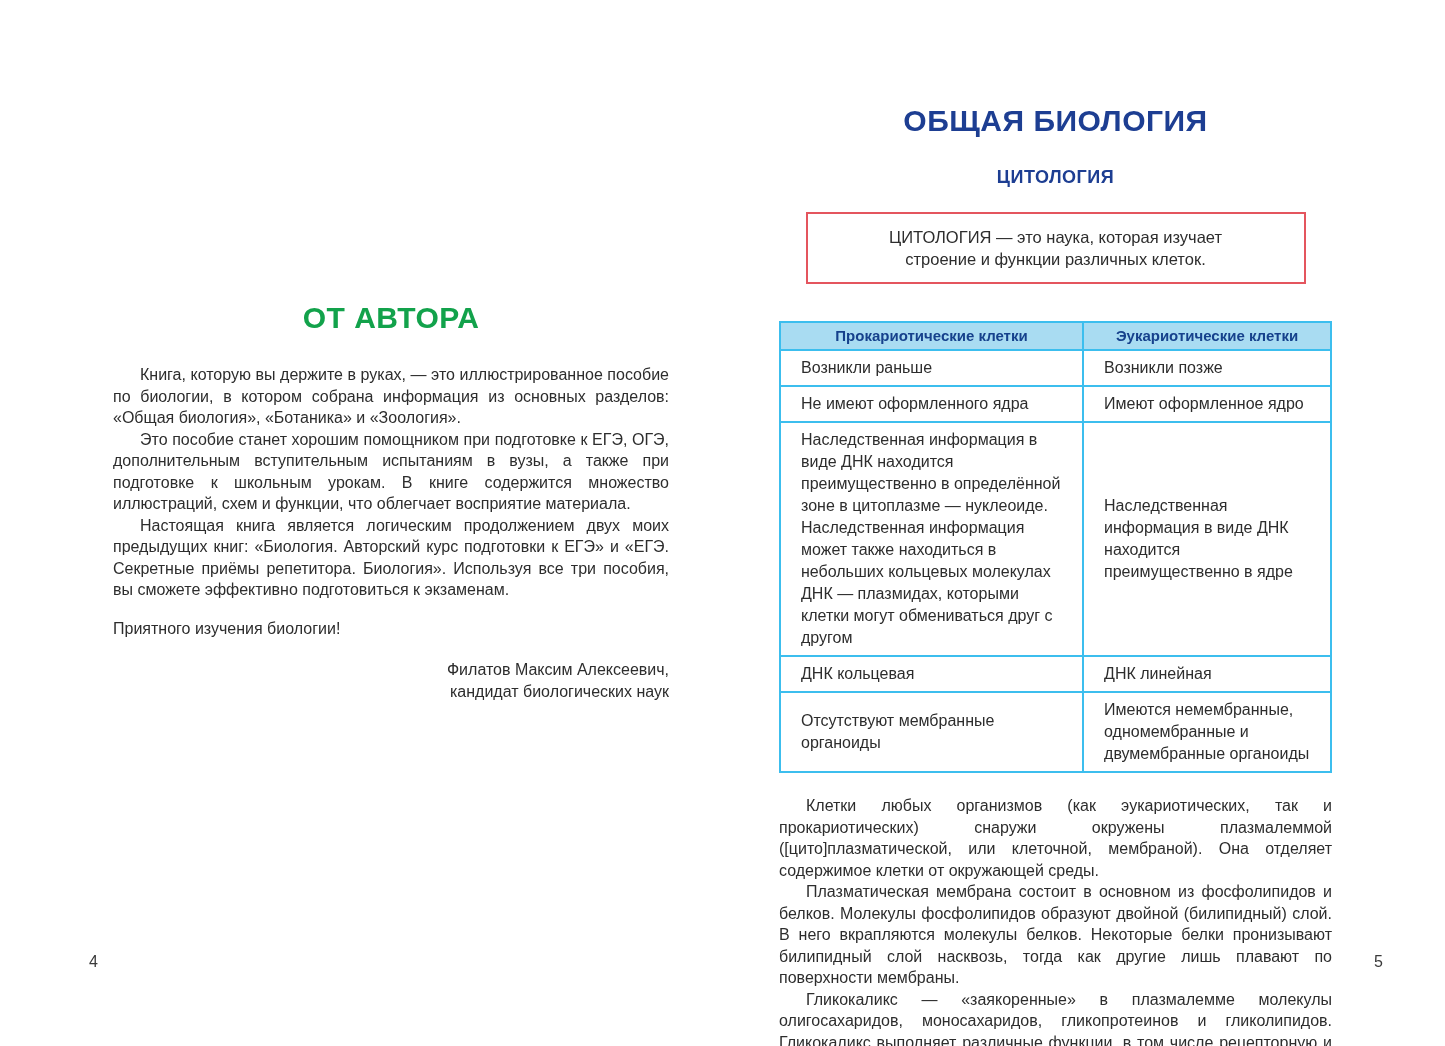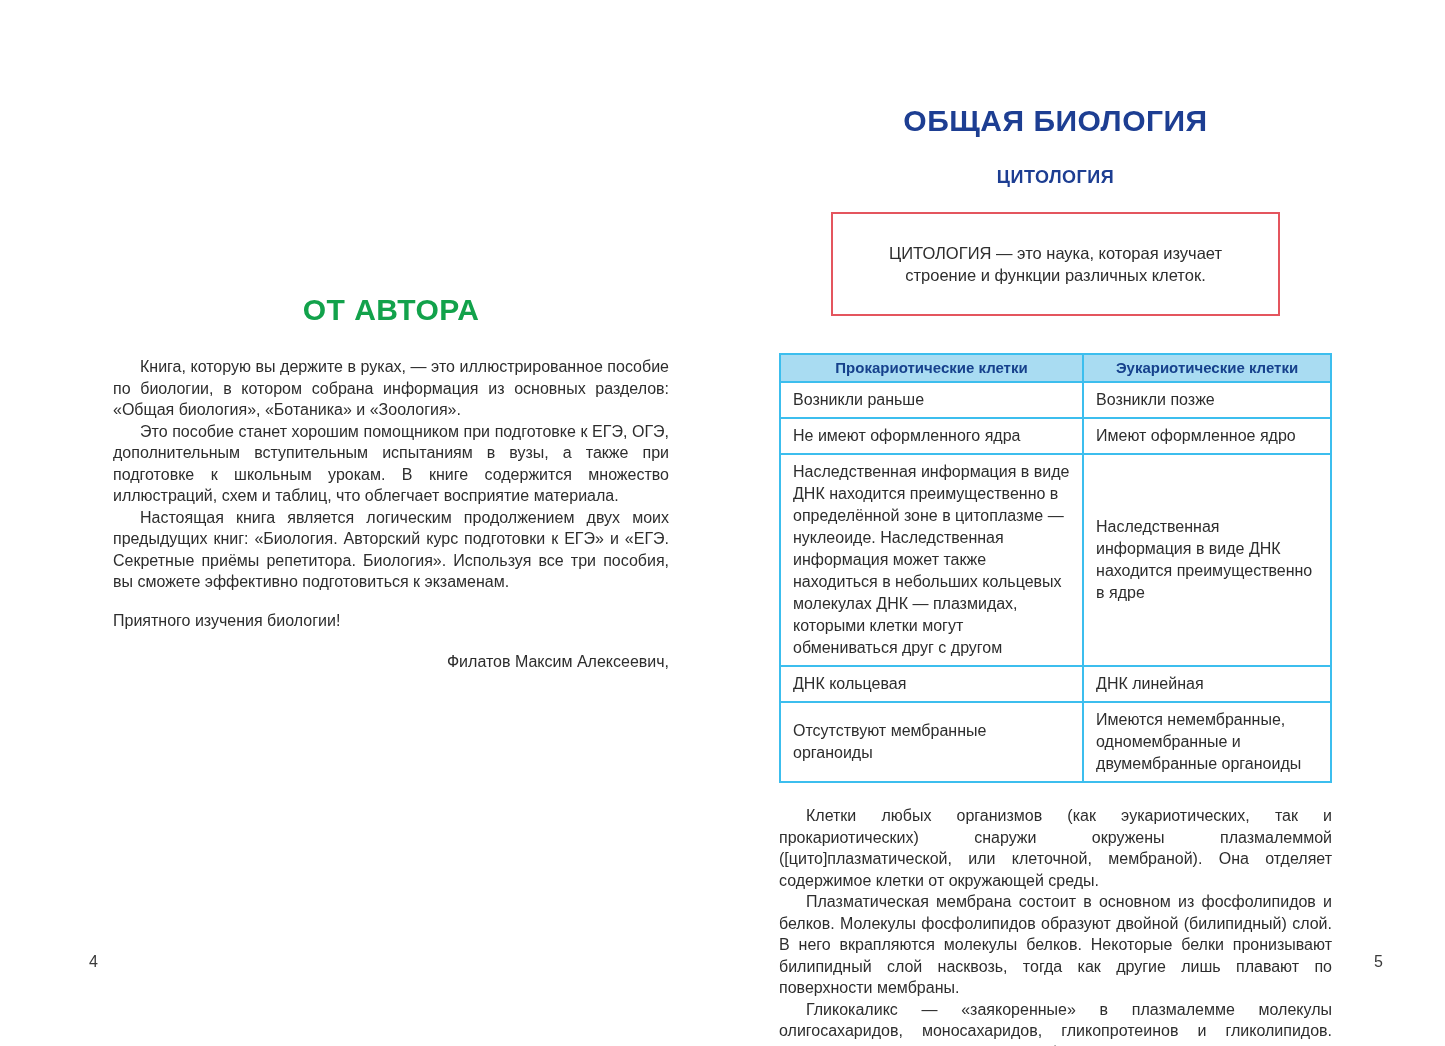--- a/index.html
+++ b/index.html
@@ -12,21 +12,21 @@
     position: relative;
     width: 1445px;
     height: 1046px;
     background: #ffffff;
     overflow: hidden;
   }
 
   
   .page-left {
     position: absolute;
-    left: 113px; top: 0;
+    left: 113px; top: 8px;
     width: 556px;
     padding-top: 292px;
     box-sizing: border-box;
   }
   .left-title {
     margin: 0 0 28px 0;
     font-size: 30px;
     line-height: 36px;
     font-weight: bold;
     color: #12a24b;
@@ -75,24 +75,24 @@
     margin: 24px 0 0 0;
     font-size: 18px;
     line-height: 28px;
     font-weight: bold;
     color: #1d3e92;
     text-align: center;
     letter-spacing: 0.5px;
   }
   .def-box {
     margin: 21px auto 0 auto;
-    width: 449px;
+    width: 500px;
     box-sizing: border-box;
     border: 2px solid #e4555e;
-    padding: 28px 18px;
+    padding: 12px 18px;
     background: #ffffff;
   }
   .def-box-text {
     max-width: 352px;
     margin: 0 auto;
     font-size: 16.5px;
     line-height: 22px;
     text-align: center;
     color: #2d2d2d;
   }
@@ -111,21 +111,21 @@
   }
   .cmp-table th {
     background: #a9dcf2;
     color: #16418c;
     font-weight: bold;
     text-align: center;
     padding: 2px 6px;
     font-size: 15px;
   }
   .cmp-table td {
-    padding: 6px 12px;
+    padding: 6px 20px;
     text-align: left;
     background: #ffffff;
   }
   .col-left  { width: 55%; }
   .col-right { width: 45%; }
 
   .right-paragraphs { margin-top: 22px; }
 
   
   .folio {
@@ -139,25 +139,26 @@
   .folio-right { left: 1374px; }
 </style>
 </head>
 <body>
 
 <div class="spread">
 
   <div class="page-left">
     <h1 class="left-title">ОТ АВТОРА</h1>
     <p class="body-par">Книга, которую вы держите в руках, — это иллюстрированное пособие по биологии, в котором собрана информация из основных разделов: «Общая биология», «Ботаника» и «Зоология».</p>
-    <p class="body-par">Это пособие станет хорошим помощником при подготовке к ЕГЭ, ОГЭ, дополнительным вступительным испытаниям в вузы, а также при подготовке к школьным урокам. В книге содержится множество иллюстраций, схем и таблиц, что облегчает восприятие материала.</p>
+    <p class="body-par">Это пособие станет хорошим помощником при подготовке к ЕГЭ, ОГЭ, дополнительным вступительным испытаниям в вузы, а также при подготовке к школьным урокам. В книге содержится множество иллюстраций, схем и функции, что облегчает восприятие материала.</p>
     <p class="body-par">Настоящая книга является логическим продолжением двух моих предыдущих книг: «Биология. Авторский курс подготовки к ЕГЭ» и «ЕГЭ. Секретные приёмы репетитора. Биология». Используя все три пособия, вы сможете эффективно подготовиться к экзаменам.</p>
     <p class="closing-line">Приятного изучения биологии!</p>
     <div class="signature">
       <div>Филатов Максим Алексеевич,</div>
+      <div>кандидат биологических наук</div>
     </div>
   </div>
 
   <div class="page-right">
     <h1 class="section-title">ОБЩАЯ БИОЛОГИЯ</h1>
     <h2 class="chapter-title">ЦИТОЛОГИЯ</h2>
 
     <div class="def-box">
       <div class="def-box-text">ЦИТОЛОГИЯ — это наука, которая изучает строение и функции различных клеток.</div>
     </div>

